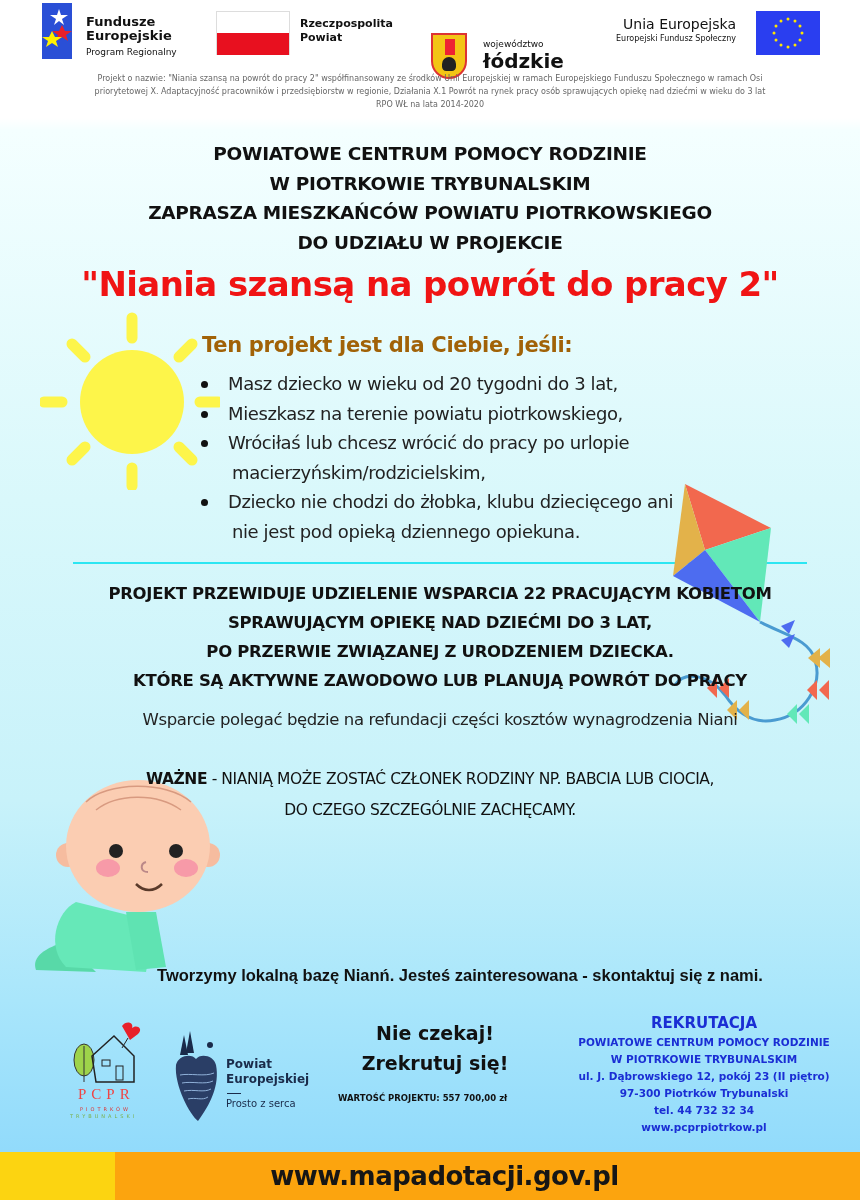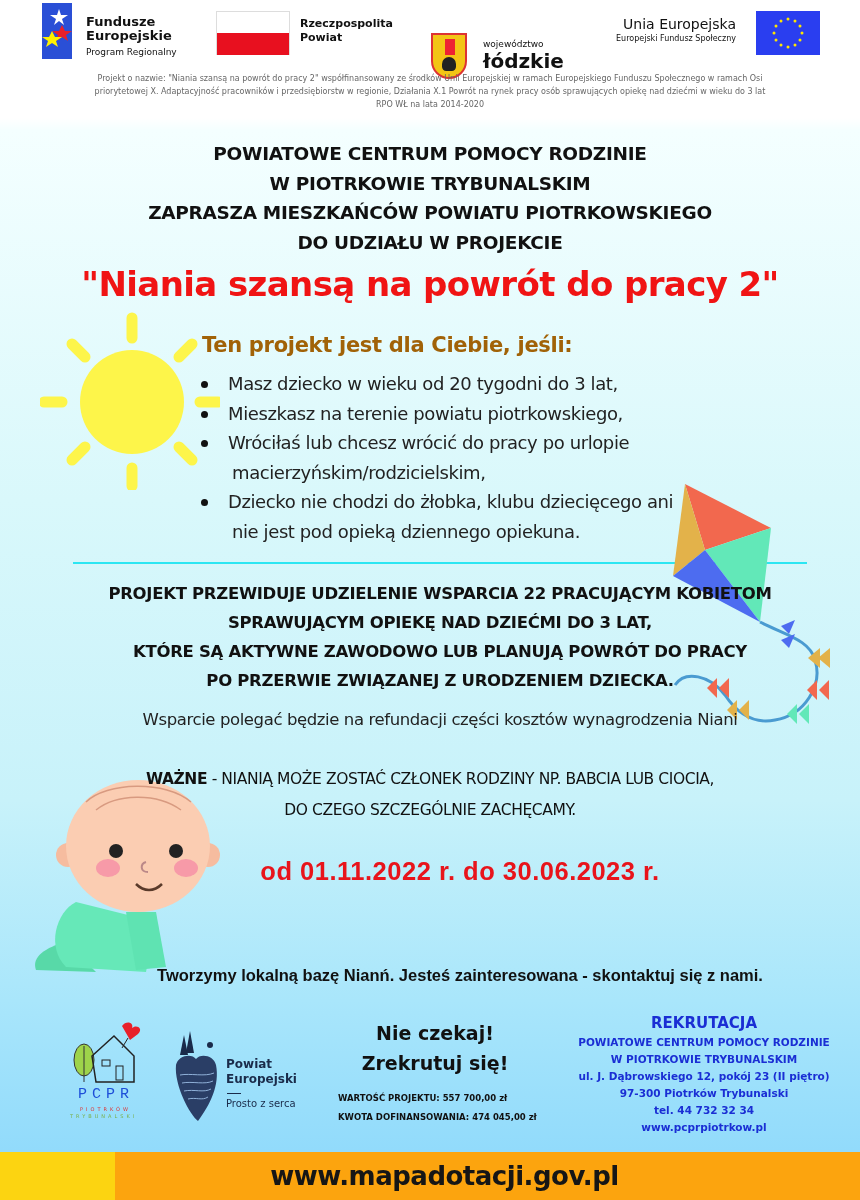--- a/index.html
+++ b/index.html
@@ -101,21 +101,21 @@
   }
   .realization .l1 { margin-left: -40px; }
   .realization .l2 { font-size: 25.5px; letter-spacing: 0.5px; }
 
   .nanny-base {
     left: 60px; top: 966px; width: 800px; text-align: center;
     font-family: "Liberation Sans", sans-serif; font-size: 16.5px; font-weight: bold; color: #111;
   }
 
   .pcpr { left: 70px; top: 1020px; width: 80px; height: 100px; }
-  .pcpr-letters { position:absolute; left:8px; top:66px; font-family:Liberation Mono, monospace; font-size:15px; letter-spacing:5px; color:#1d4ed8; }
+  .pcpr-letters { position:absolute; left:8px; top:66px; font-family:Liberation Serif, serif; font-size:15px; letter-spacing:5px; color:#ef4444; }
   .pcpr-sub1 { position:absolute; left:10px; top:86px; font-size:5px; letter-spacing:3px; color:#d33; }
   .pcpr-sub2 { position:absolute; left:0px; top:93px; font-size:5px; letter-spacing:3px; color:#7ab04a; }
 
   .powiat { left: 170px; top: 1025px; width: 150px; height: 100px; }
   .powiat-text { position:absolute; left:56px; top:32px; font-size:12px; font-weight:bold; line-height:15px; color:#1a2b4a; }
   .powiat-rule { position:absolute; left:57px; top:68px; width:14px; height:1px; background:#1a2b4a; }
   .powiat-tag { position:absolute; left:56px; top:73px; font-size:10px; color:#1a2b4a; }
 
   .cta {
     left: 330px; top: 1018px; width: 210px; text-align: center;
@@ -260,22 +260,22 @@
         <polygon points="74,208 74,228 64,218" fill="#f2684e"></polygon>
       <polygon points="72,240 82,230 82,250" fill="#e3b24a"></polygon>
         <polygon points="94,230 94,250 84,240" fill="#e3b24a"></polygon>
     </g>
   </svg>
 </div>
 
 <div class="abs support-block">
   <div>PROJEKT PRZEWIDUJE UDZIELENIE WSPARCIA 22 PRACUJĄCYM KOBIETOM</div>
   <div>SPRAWUJĄCYM OPIEKĘ NAD DZIEĆMI DO 3 LAT,</div>
+  <div>PO PRZERWIE ZWIĄZANEJ Z URODZENIEM DZIECKA.</div>
   <div>KTÓRE SĄ AKTYWNE ZAWODOWO LUB PLANUJĄ POWRÓT DO PRACY</div>
-  <div>PO PRZERWIE ZWIĄZANEJ Z URODZENIEM DZIECKA.</div>
 </div>
 
 <div class="abs refund">Wsparcie polegać będzie na refundacji części kosztów wynagrodzenia Niani</div>
 
 <div class="abs baby">
   <svg width="200" height="205" viewBox="0 0 200 205">
     <path d="M40,170 C20,175 5,185 10,198 L70,200 Z" fill="#58d9a8"></path>
     <path d="M50,130 C30,140 20,175 40,195 L120,200 L130,150 Z" fill="#66e8b8"></path>
     <path d="M100,140 L130,140 L140,195 L110,198 Z" fill="#5fe3b2"></path>
     <circle cx="42" cy="83" r="12" fill="#f6bc9f"></circle>
@@ -293,21 +293,20 @@
 </div>
 
 <div class="abs important">
   <div>
     <b>WAŻNE</b><span> - NIANIĄ MOŻE ZOSTAĆ CZŁONEK RODZINY NP. BABCIA LUB CIOCIA,</span>
   </div>
   <div>DO CZEGO SZCZEGÓLNIE ZACHĘCAMY.</div>
 </div>
 
 <div class="abs realization">
-  <div class="l2">od 01.11.2022 r.  do 30.06.2023 r.</div>
 </div>
 
 <div class="abs nanny-base">Tworzymy lokalną bazę Nianń. Jesteś zainteresowana - skontaktuj się z nami.</div>
 
 <div class="abs pcpr">
   <svg width="80" height="66" viewBox="0 0 80 66">
     <ellipse cx="14" cy="40" rx="10" ry="16" fill="#9ed34a" stroke="#333" stroke-width="1"></ellipse>
     <line x1="14" y1="26" x2="14" y2="62" stroke="#333" stroke-width="1"></line>
     <path d="M22,36 L44,16 L64,36 L64,62 L26,62 Z" fill="none" stroke="#222" stroke-width="1.5"></path>
     <rect x="32" y="40" width="8" height="6" fill="none" stroke="#222" stroke-width="1"></rect>
@@ -328,34 +327,33 @@
     <g stroke="#8fb0d8" stroke-width="1" fill="none">
       <path d="M10,50 C20,48 35,52 44,48"></path>
         <path d="M12,58 C22,56 35,60 43,56"></path>
       <path d="M14,66 C24,64 34,68 41,64"></path>
         <path d="M18,74 C26,72 32,76 38,72"></path>
     </g>
     <circle cx="40" cy="20" r="3" fill="#1a2b4a"></circle>
   </svg>
   <div class="powiat-text">
     <div>Powiat</div>
-    <div>Europejski</div>
+    <div>Europejskiej</div>
   </div>
   <div class="powiat-rule"></div>
   <div class="powiat-tag">Prosto z serca</div>
 </div>
 
 <div class="abs cta">
   <div>Nie czekaj!</div>
   <div>Zrekrutuj się!</div>
 </div>
 
 <div class="abs values">
   <div>WARTOŚĆ PROJEKTU: 557 700,00 zł</div>
-  <div>KWOTA DOFINANSOWANIA: 474 045,00 zł</div>
 </div>
 
 <div class="abs recruit">
   <div class="t">REKRUTACJA</div>
   <div class="line">POWIATOWE CENTRUM POMOCY RODZINIE</div>
   <div class="line">W PIOTRKOWIE TRYBUNALSKIM</div>
   <div class="line">ul. J. Dąbrowskiego 12, pokój 23 (II piętro)</div>
   <div class="line">97-300 Piotrków Trybunalski</div>
   <div class="line">tel. 44 732 32 34</div>
   <div class="line">www.pcprpiotrkow.pl</div>

